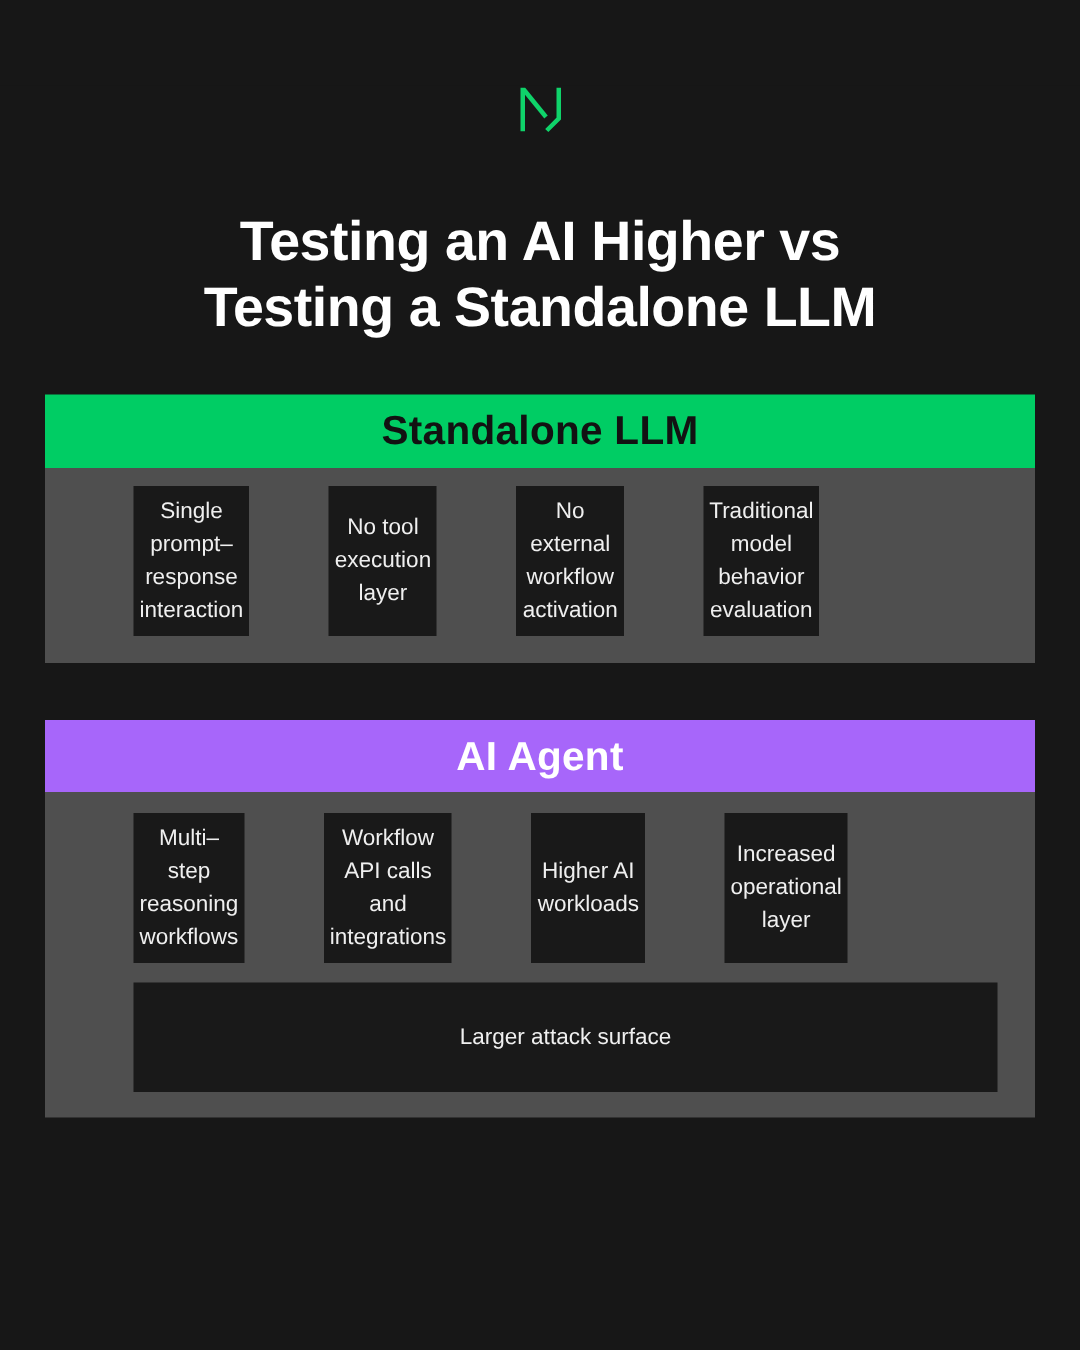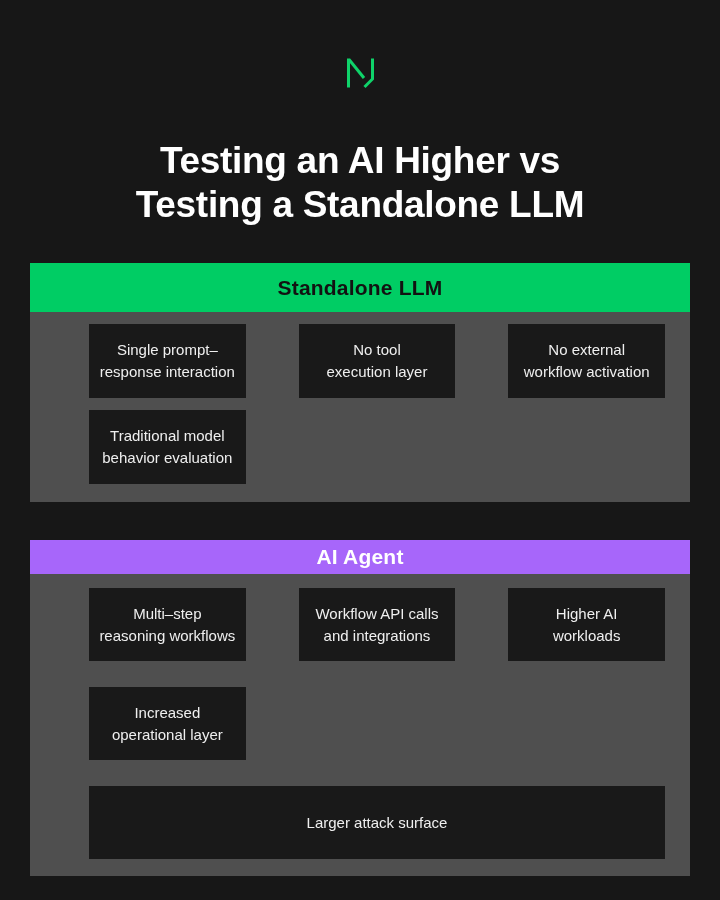--- a/index.html
+++ b/index.html
@@ -26,38 +26,38 @@
     font-weight: 700;
     line-height: 44px;
     letter-spacing: -0.3px;
   }
   .section { margin: 0 30px; }
   .section.first { margin-top: 36px; }
   .section.second { margin-top: 38px; }
   .section-header {
     height: 49px;
     display: flex; align-items: center; justify-content: center;
-    font-size: 21px; font-weight: 700;
+    font-size: 27px; font-weight: 700;
     letter-spacing: 0.2px;
   }
   .section-header.green { background: #00CD64; color: #121212; }
-  .section-header.purple { background: #A766FA; color: #FFFFFF; height: 34px; }
+  .section-header.purple { background: #A766FA; color: #FFFFFF; height: 48px; }
   .section-body {
     background: #4F4F4F;
     padding: 12px 25px 18px;
   }
   .section.second .section-body { padding: 14px 25px 17px; }
   .card-grid {
     display: grid;
-    grid-template-columns: repeat(3, 1fr);
+    grid-template-columns: repeat(5, 1fr);
     column-gap: 53px;
     row-gap: 12px;
     padding-left: 34px;
   }
-  .section.second .card-grid { row-gap: 26px; }
+  .section.second .card-grid { row-gap: 13px; }
   .card {
     background: #191919;
     min-height: 74px;
     display: flex; align-items: center; justify-content: center;
     text-align: center;
     color: #EFEFEF;
     font-size: 15px;
     line-height: 22px;
     white-space: pre-line;
     padding: 6px 4px;

